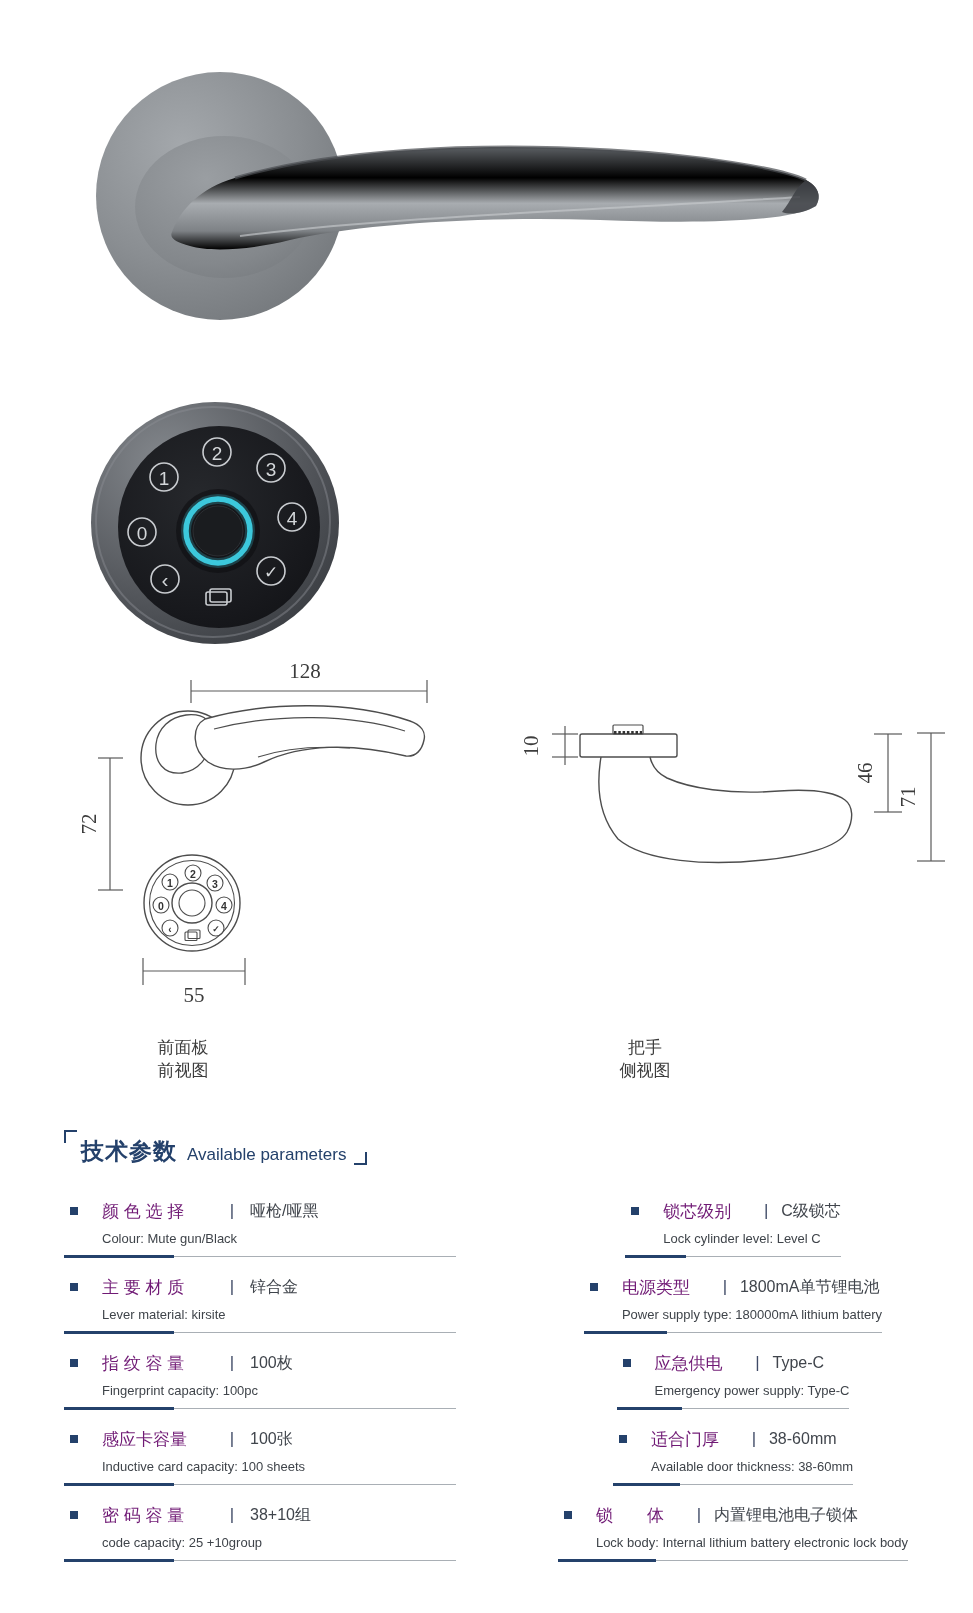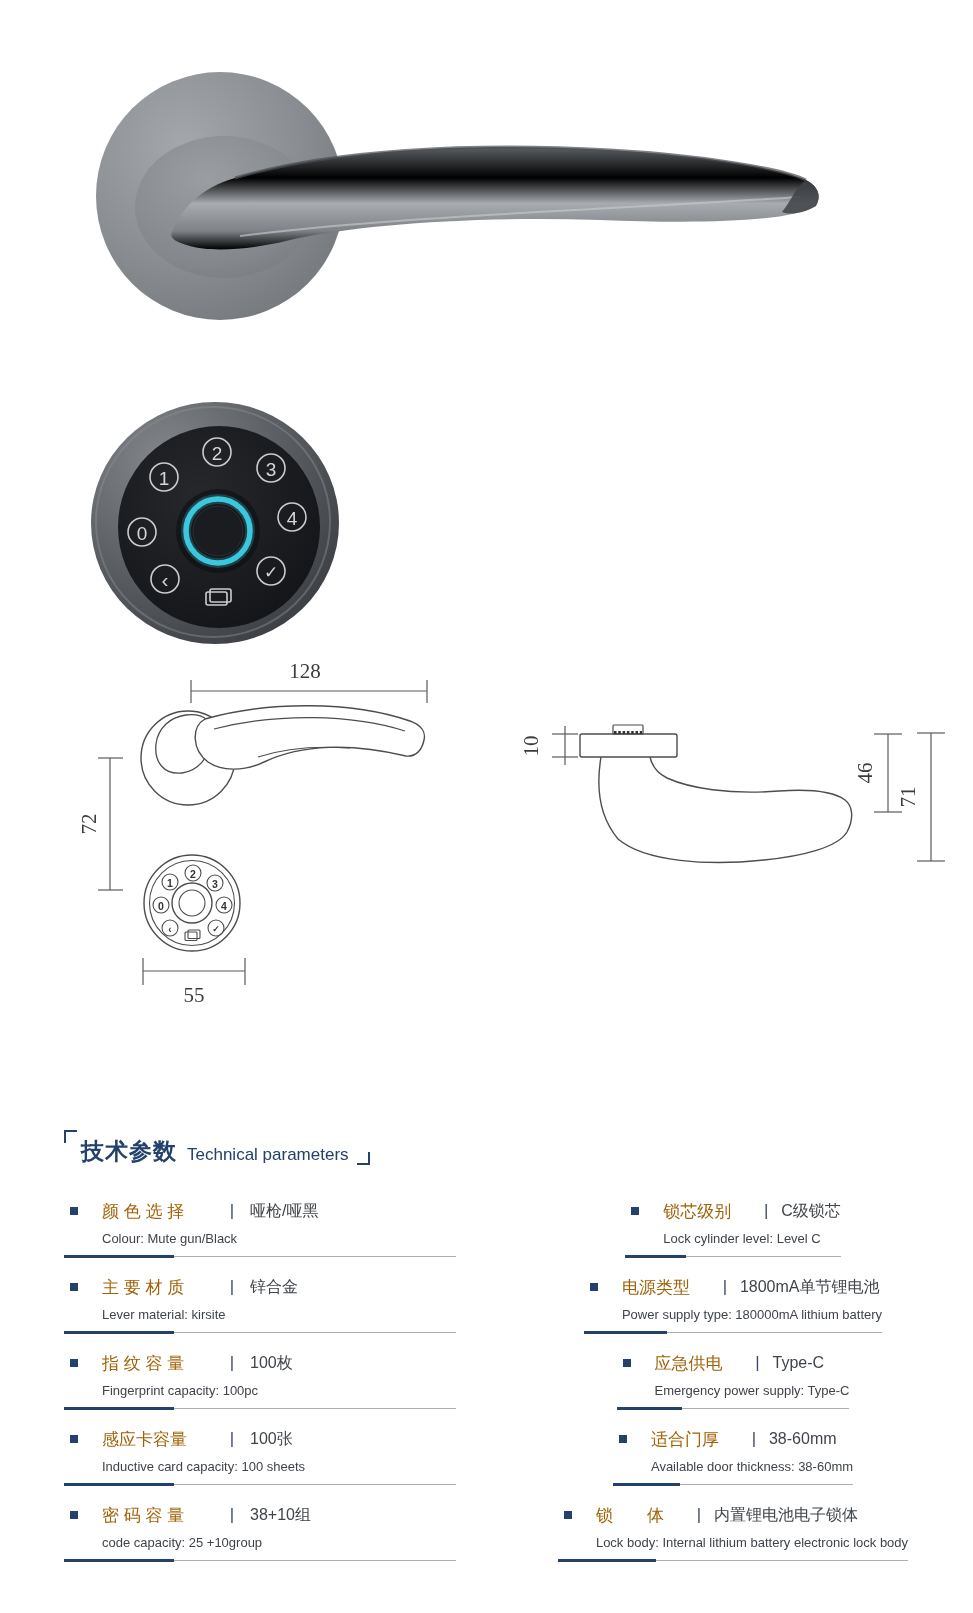--- a/index.html
+++ b/index.html
@@ -17,21 +17,21 @@
   .tp-title-en{font-size:17px;color:#24416b;margin:0 8px 2px 0;}
   .bracket-close{display:inline-block;width:11px;height:11px;border-right:2.5px solid #24416b;border-bottom:2.5px solid #24416b;margin-bottom:2px;}
 
   
   .spec-col{position:absolute;top:1198px;display:flex;flex-direction:column;}
   .spec-col.left{left:64px;width:392px;}
   .spec-col.right{left:528px;width:410px;align-items:center;}
   .spec-item{margin-bottom:16px;}
   .spec-main{display:flex;align-items:center;padding-left:6px;height:26px;}
   .bullet{width:8px;height:8px;background:#24416b;margin-right:24px;flex:0 0 auto;}
-  .spec-label{font-size:17px;color:#a16207;width:112px;flex:0 0 auto;white-space:nowrap;}
+  .spec-label{font-size:17px;color:#701a75;width:112px;flex:0 0 auto;white-space:nowrap;}
   .spec-col.right .spec-label{width:88px;}
   .spec-sep{width:36px;text-align:center;color:#3f4a66;font-size:17px;flex:0 0 auto;}
   .spec-col.right .spec-sep{width:30px;}
   .spec-value{font-size:16px;color:#40454c;white-space:nowrap;}
   .spec-en{font-size:13px;color:#3f444a;padding-left:38px;margin-top:7px;white-space:nowrap;}
   .spec-divider{display:flex;align-items:center;margin-top:9px;}
   .spec-divider .thick{width:28%;height:3px;background:#24416b;flex:0 0 auto;}
   .spec-divider .thin{flex:1;height:1px;background:#a9afb5;}
 
   svg text.dim{font-family:"Liberation Serif",serif;font-size:21px;fill:#3c3c3c;}
@@ -205,25 +205,33 @@
     <text class="dim" transform="translate(872,773) rotate(-90)" text-anchor="middle">46</text>
 
     <g stroke="#5a5a5a" stroke-width="1.2" fill="none">
       <line x1="931" y1="733" x2="931" y2="861"></line>
       <line x1="917" y1="733" x2="945" y2="733"></line>
       <line x1="917" y1="861" x2="945" y2="861"></line>
     </g>
     <text class="dim" transform="translate(915,797) rotate(-90)" text-anchor="middle">71</text>
   </svg>
 
+  <div class="caption" style="left:103px;top:1036px;">
+    <div>前面板</div>
+    <div>前视图</div>
+  </div>
+  <div class="caption" style="left:565px;top:1036px;">
+    <div>把手</div>
+    <div>侧视图</div>
+  </div>
 
   <div class="tp-header">
     <span class="bracket-open"></span>
     <span class="tp-title-zh">技术参数</span>
-    <span class="tp-title-en">Technical parameters</span>
+    <span class="tp-title-en">Available parameters</span>
     <span class="bracket-close"></span>
   </div>
 
   <div class="spec-col left">
 
     <div class="spec-item">
       <div class="spec-main">
         <span class="bullet"></span>
         <span class="spec-label">颜 色 选 择</span>
         <span class="spec-sep">|</span>

